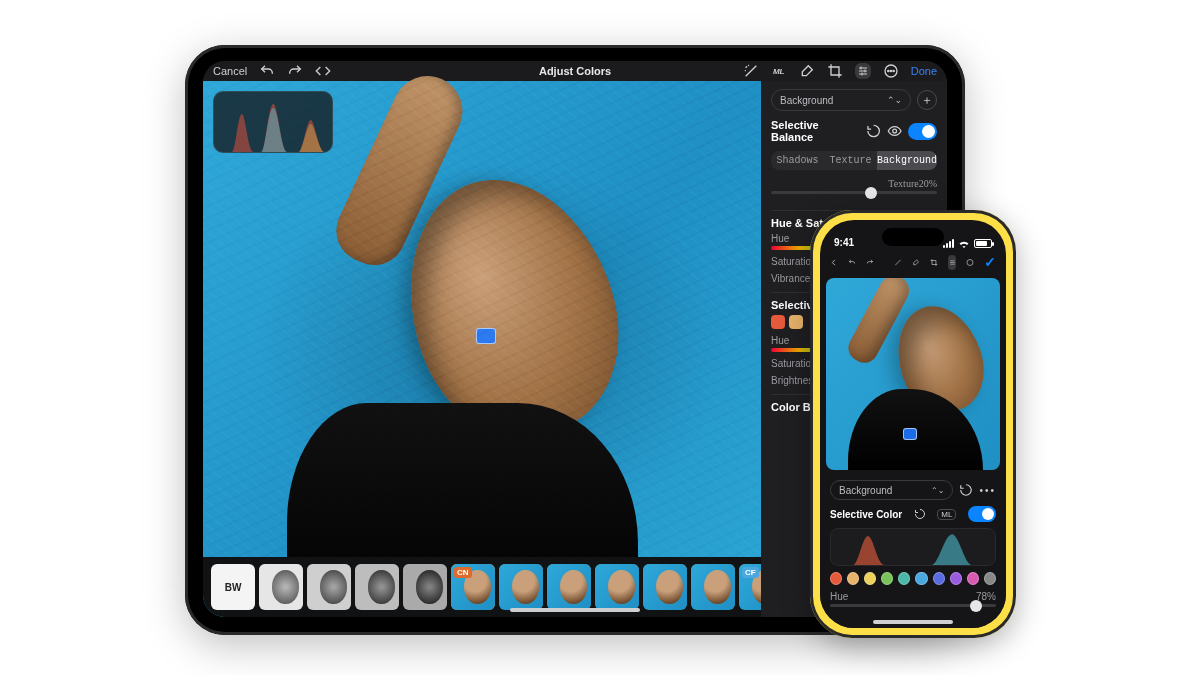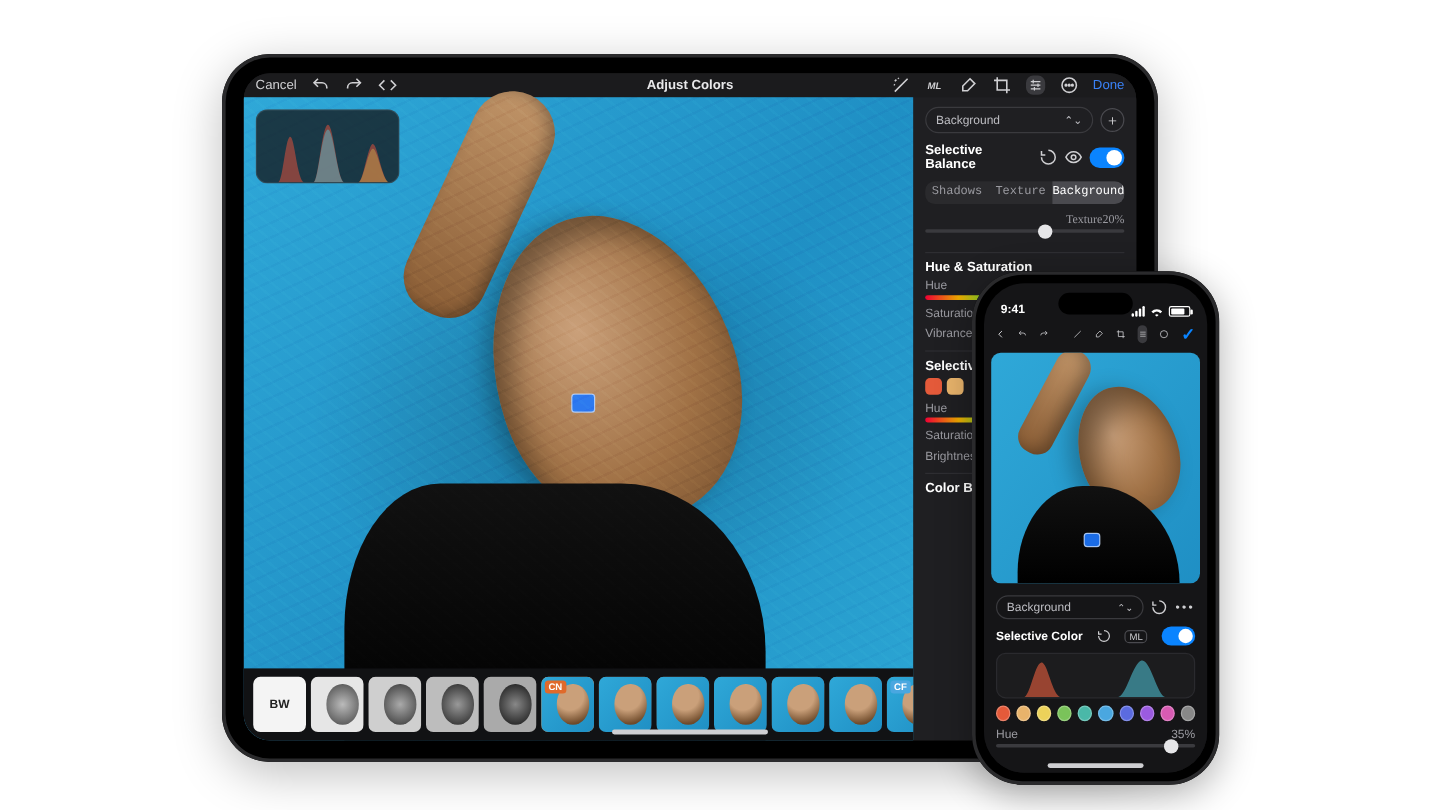--- a/index.html
+++ b/index.html
@@ -187,23 +187,23 @@
     height:4px; border-radius:3px;
     background: linear-gradient(90deg,#e03,#ea0,#6d3,#0cc,#06f,#80f,#e03);
     margin-top:2px;
   }
   .swatches{ display:flex; gap:4px; margin-top:4px;}
   .sw{ width:14px;height:14px;border-radius:4px; }
 
   
   .iphone-frame{
     position:absolute;
-    left: 810px; top: 226px;
+    left: 810px; top: 210px;
     width: 206px; height: 428px;
-    background:#000000;
+    background:#fde047;
     border-radius: 42px;
     box-shadow: 0 8px 30px rgba(0,0,0,.3), inset 0 0 0 3px #2a2a2c;
     padding: 10px;
   }
   .iphone-screen{
     width:100%;height:100%;
     border-radius:34px;
     overflow:hidden;
     background:#151517;
     display:flex; flex-direction:column;
@@ -584,21 +584,21 @@
         <div class="sw" style="background:#4aa7e0"></div>
         <div class="sw" style="background:#5b6be0"></div>
         <div class="sw" style="background:#9b5be0"></div>
         <div class="sw" style="background:#d85bb3"></div>
         <div class="sw" style="background:#888"></div>
       </div>
 
       <div class="ph-sli">
         <div class="lab">
             <span>Hue</span>
-            <span>35%</span>
+            <span>78%</span>
           </div>
         <div class="track">
             <div class="knob" style="left:88%"></div>
           </div>
       </div>
     </div>
 
     <div class="ph-homebar"></div>
   </div>
 </div>

